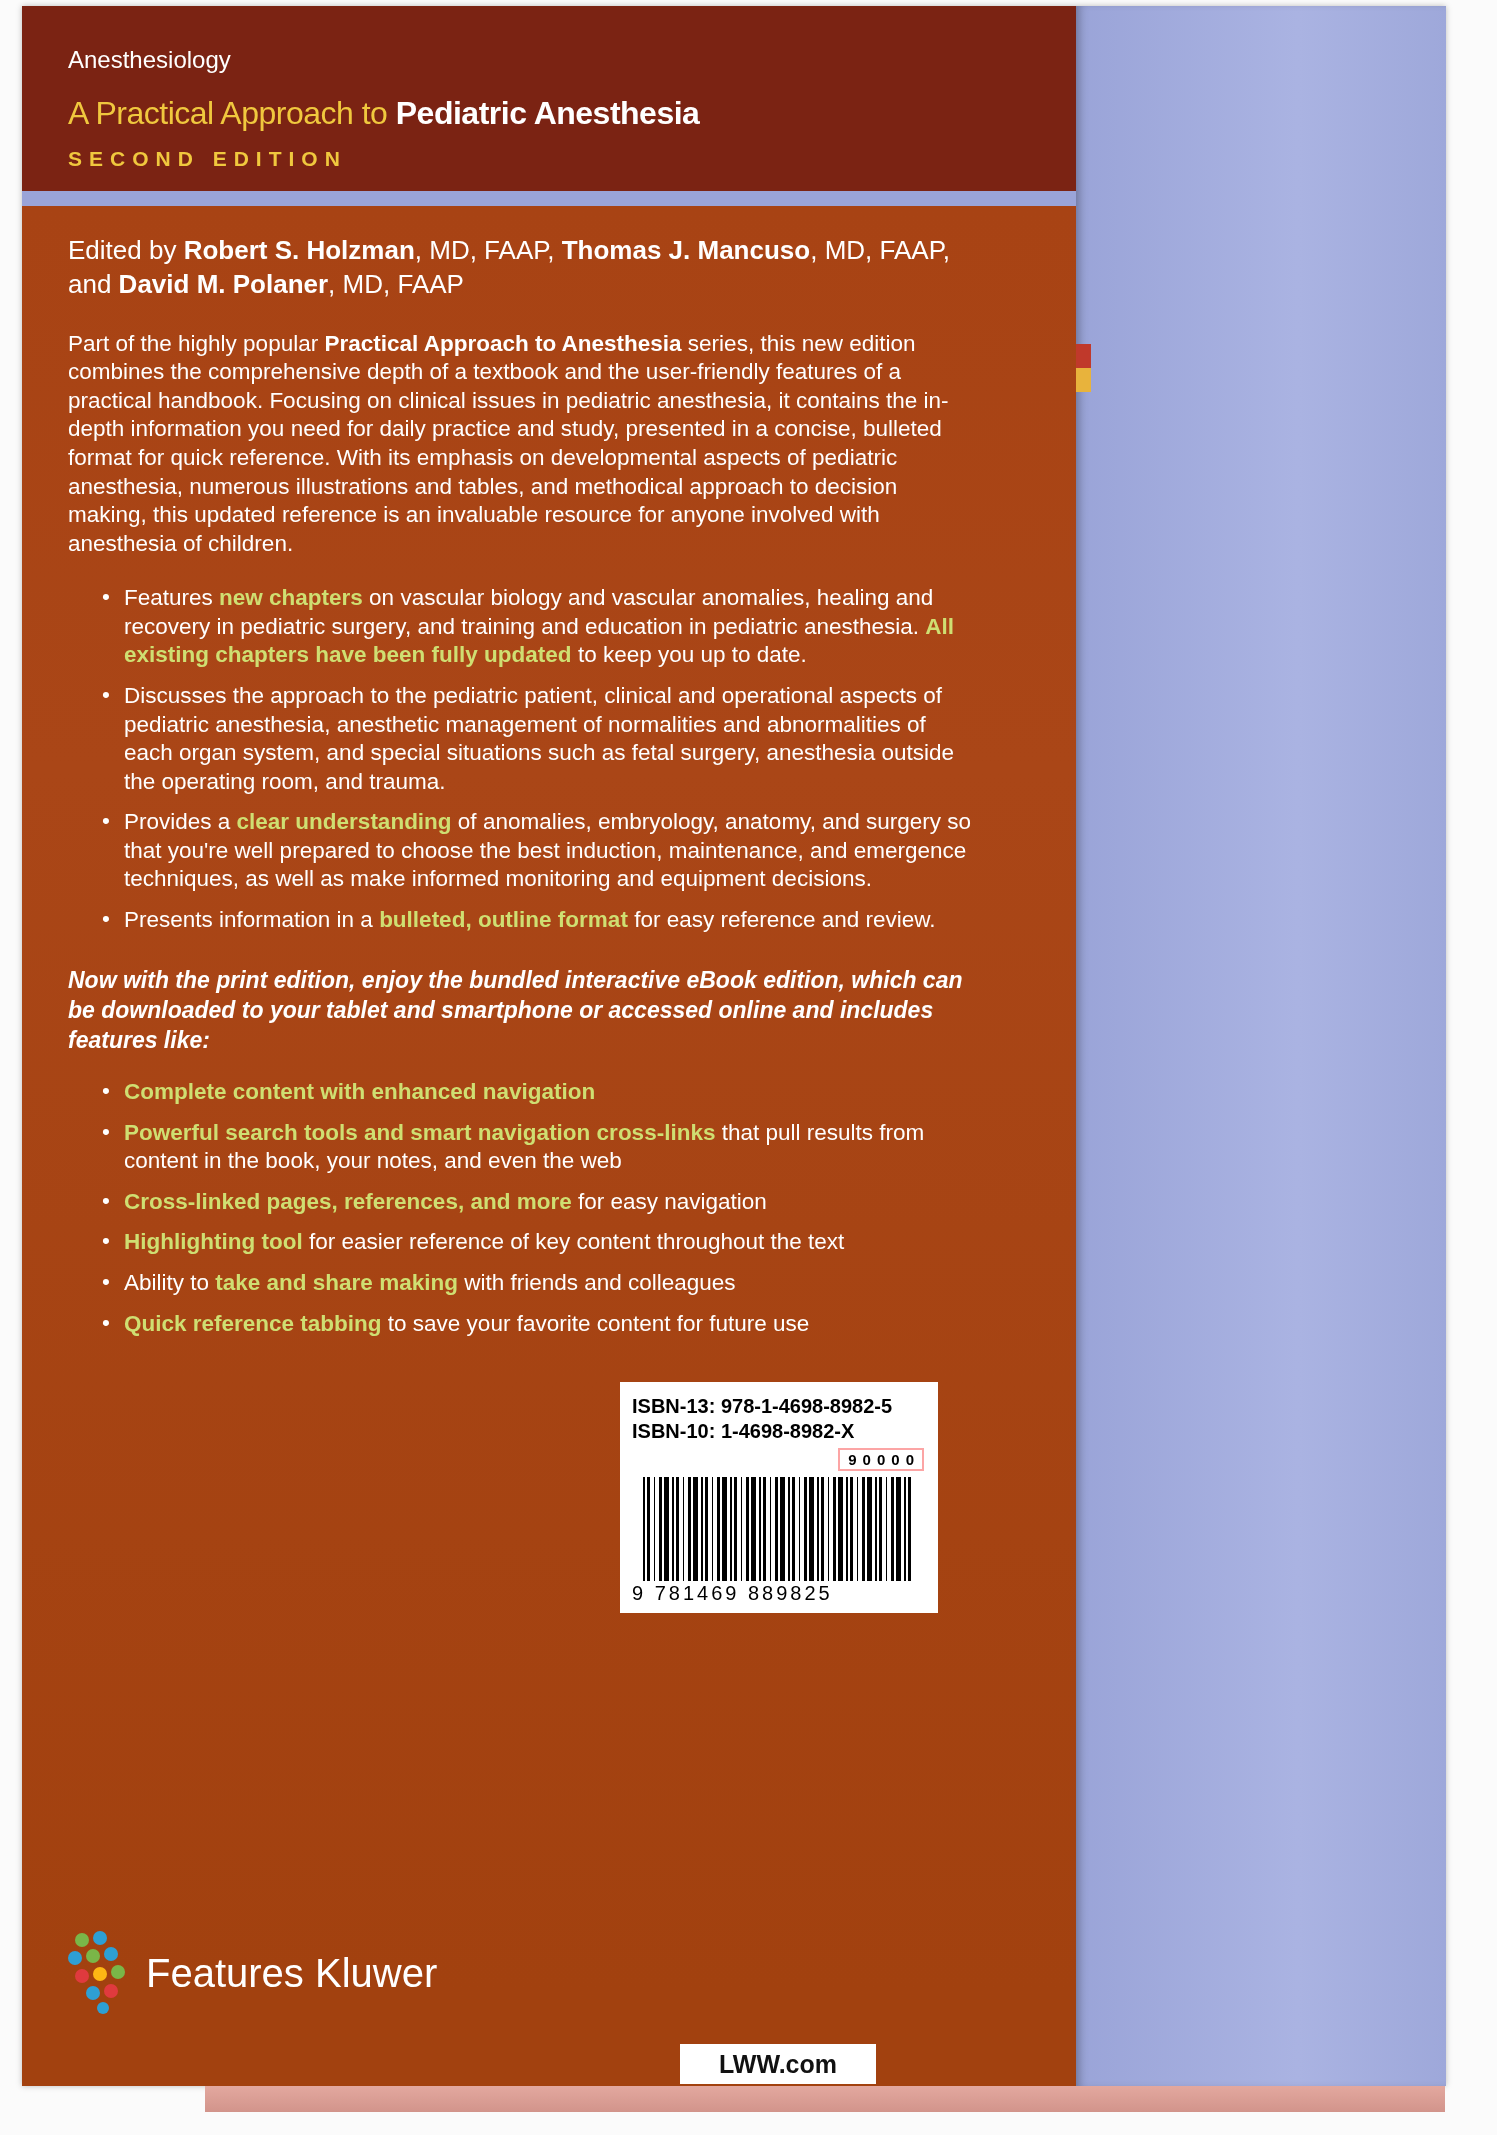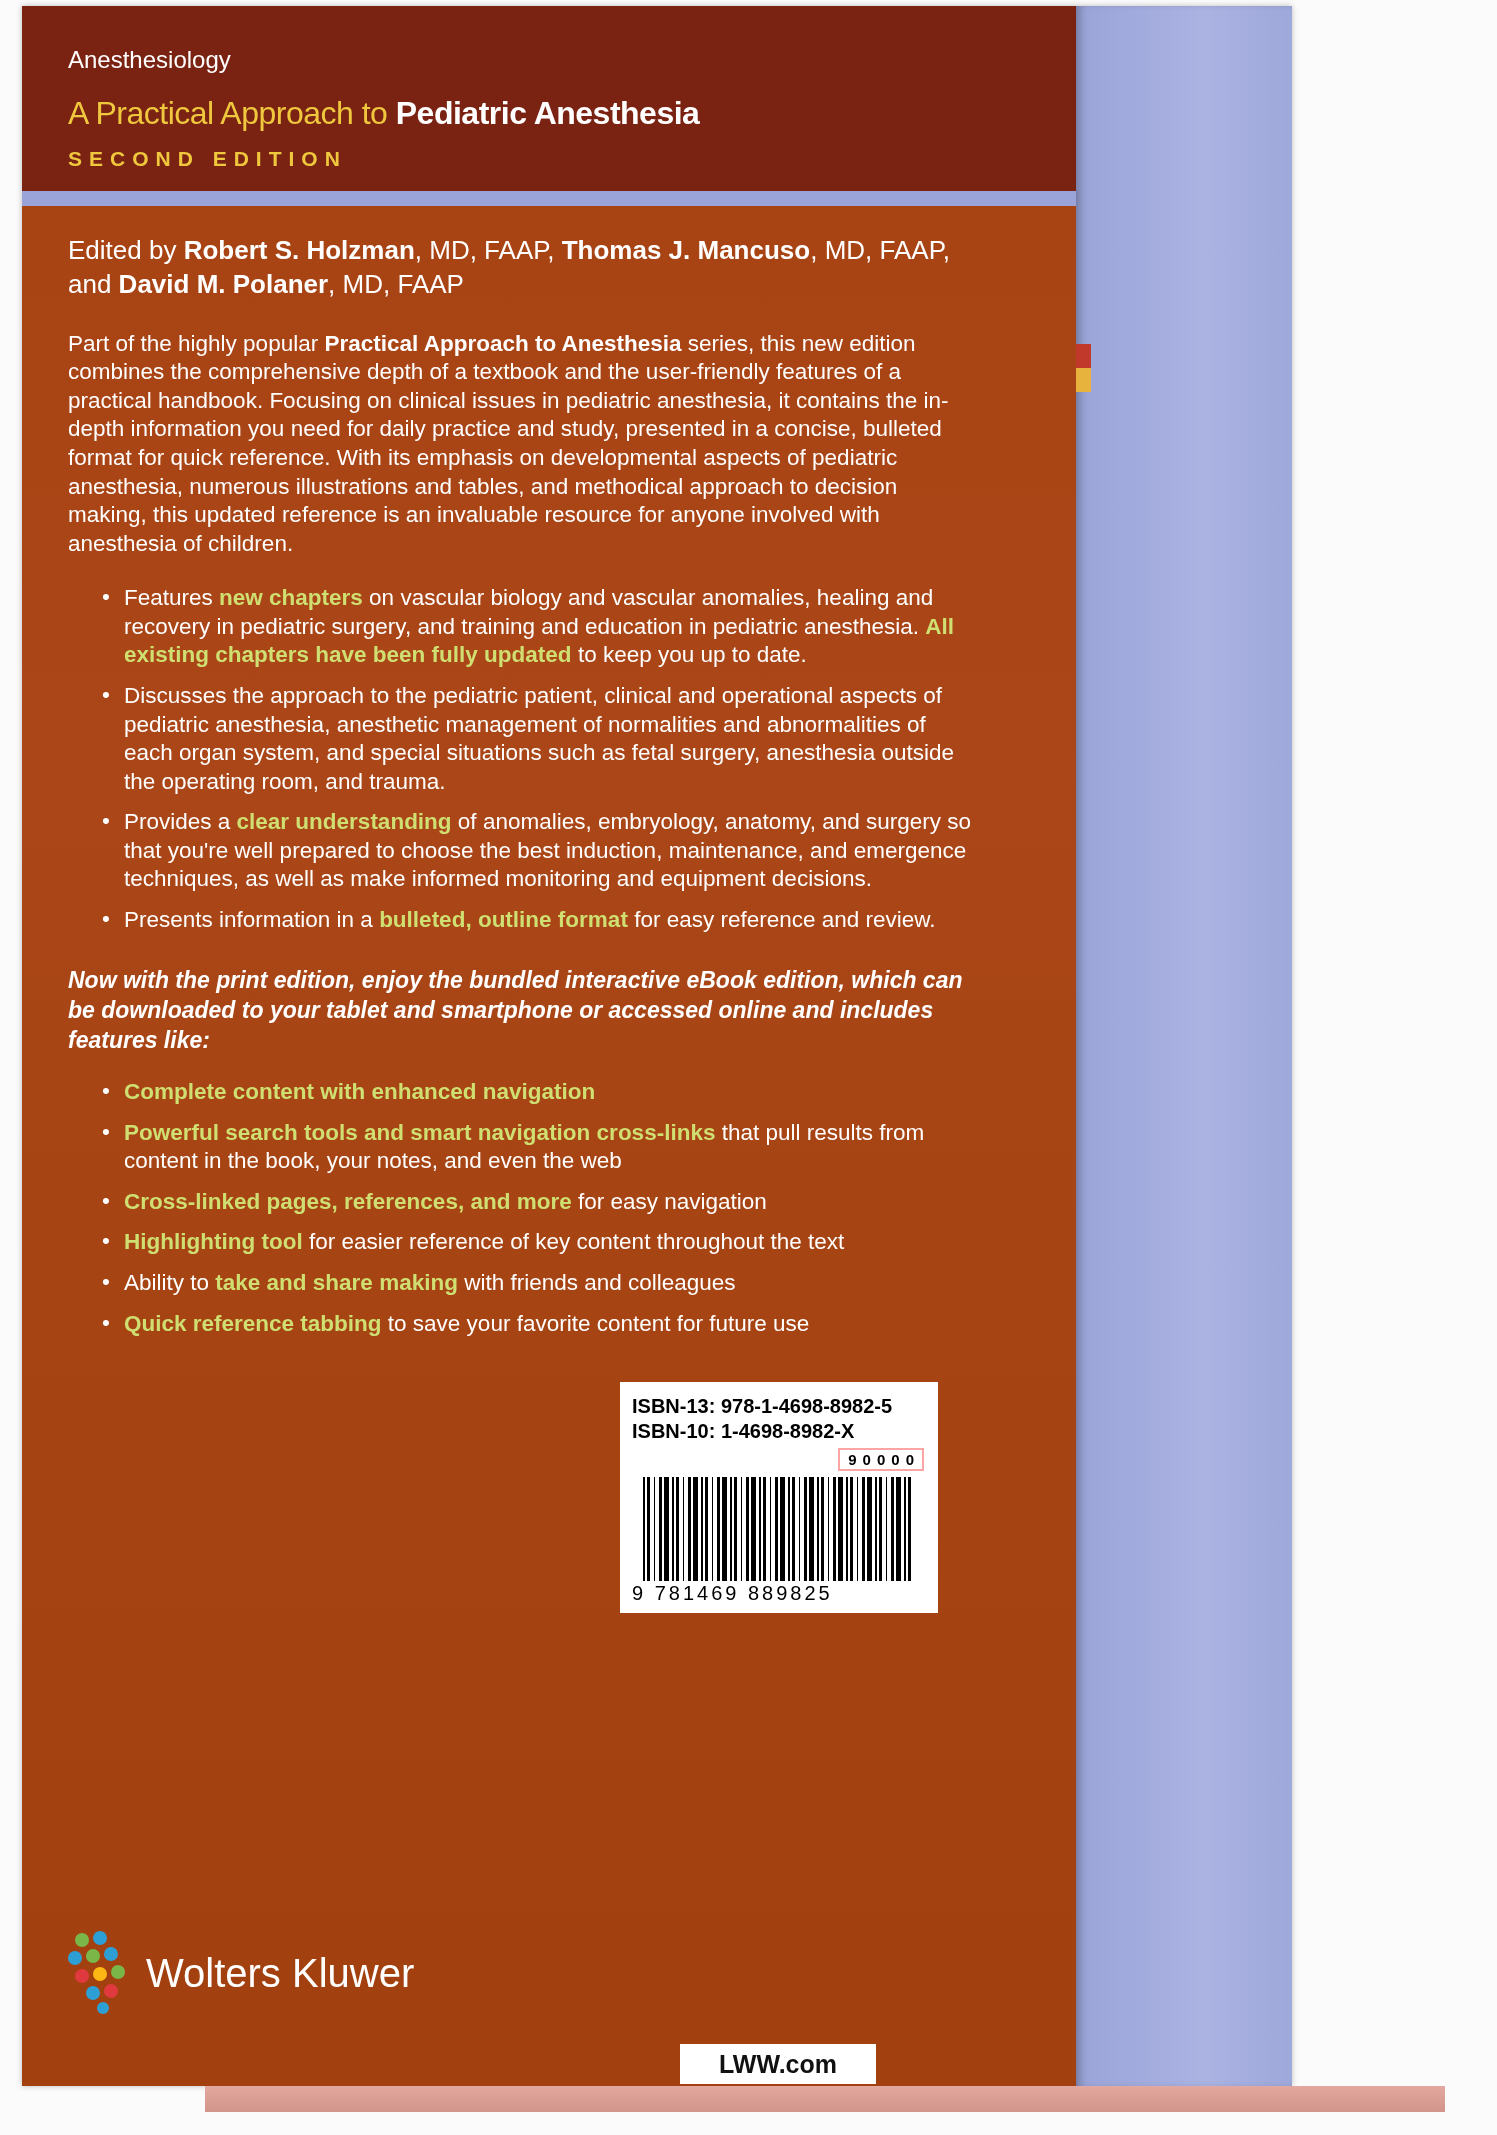--- a/index.html
+++ b/index.html
@@ -1,18 +1,18 @@
 <!DOCTYPE html>
 <html style="--cover_maroon: #7b2313; --cover_rust: #aa4617; --stripe_lavender: #9aa4d8; --accent_gold: #f0c83e; --accent_green: #cfdf72; --text_white: #ffffff;"><head>
 <meta charset="utf-8">
 <style>
   html,body{margin:0;padding:0;background:#f4f4f4;}
   .page{position:relative;width:1497px;height:2135px;background:#fbfbfb;overflow:hidden;
         font-family:"Liberation Sans",sans-serif;}
-  .book{position:absolute;left:22px;top:6px;width:1270px;height:2080px;display:flex;
+  .book{position:absolute;left:22px;top:6px;width:1424px;height:2080px;display:flex;
         box-shadow:0 0 6px rgba(0,0,0,.25);}
   .cover-left{width:1054px;display:flex;flex-direction:column;}
   .cover-right{flex:1;background:linear-gradient(90deg,var(--stripe_lavender,#9aa4d8),#aab3e2 60%,#9ea8da);
         position:relative;box-shadow:inset 8px 0 10px -5px rgba(0,0,0,.30);}
   .edge-mark{position:absolute;left:0;top:338px;width:15px;}
   .edge-mark i{display:block;width:15px;height:24px;}
   .edge-mark .m-red{background:#c0392b;}
   .edge-mark .m-gold{background:#e8b33c;}
 
   .cover-header{background:var(--cover_maroon,#7b2313);padding:40px 36px 20px 46px;}
@@ -108,21 +108,21 @@
             <circle cx="9" cy="28" r="7" fill="#2e9fd4"></circle>
             <circle cx="27" cy="26" r="7" fill="#7ab648"></circle>
             <circle cx="45" cy="24" r="7" fill="#2e9fd4"></circle>
             <circle cx="16" cy="46" r="7" fill="#e03a3e"></circle>
             <circle cx="34" cy="44" r="7" fill="#fdb714"></circle>
             <circle cx="52" cy="42" r="7" fill="#7ab648"></circle>
             <circle cx="27" cy="63" r="7" fill="#2e9fd4"></circle>
             <circle cx="45" cy="61" r="7" fill="#e03a3e"></circle>
             <circle cx="37" cy="78" r="6" fill="#2e9fd4"></circle>
           </svg>
-          <span class="wk-text">Wolters Kluwer</span>
+          <span class="wk-text">Features Kluwer</span>
         </div>
 
         <div class="lww-box">
           <span>LWW.com</span>
         </div>
       </main>
     </div>
 
     <div class="cover-right">
       <div class="edge-mark">

